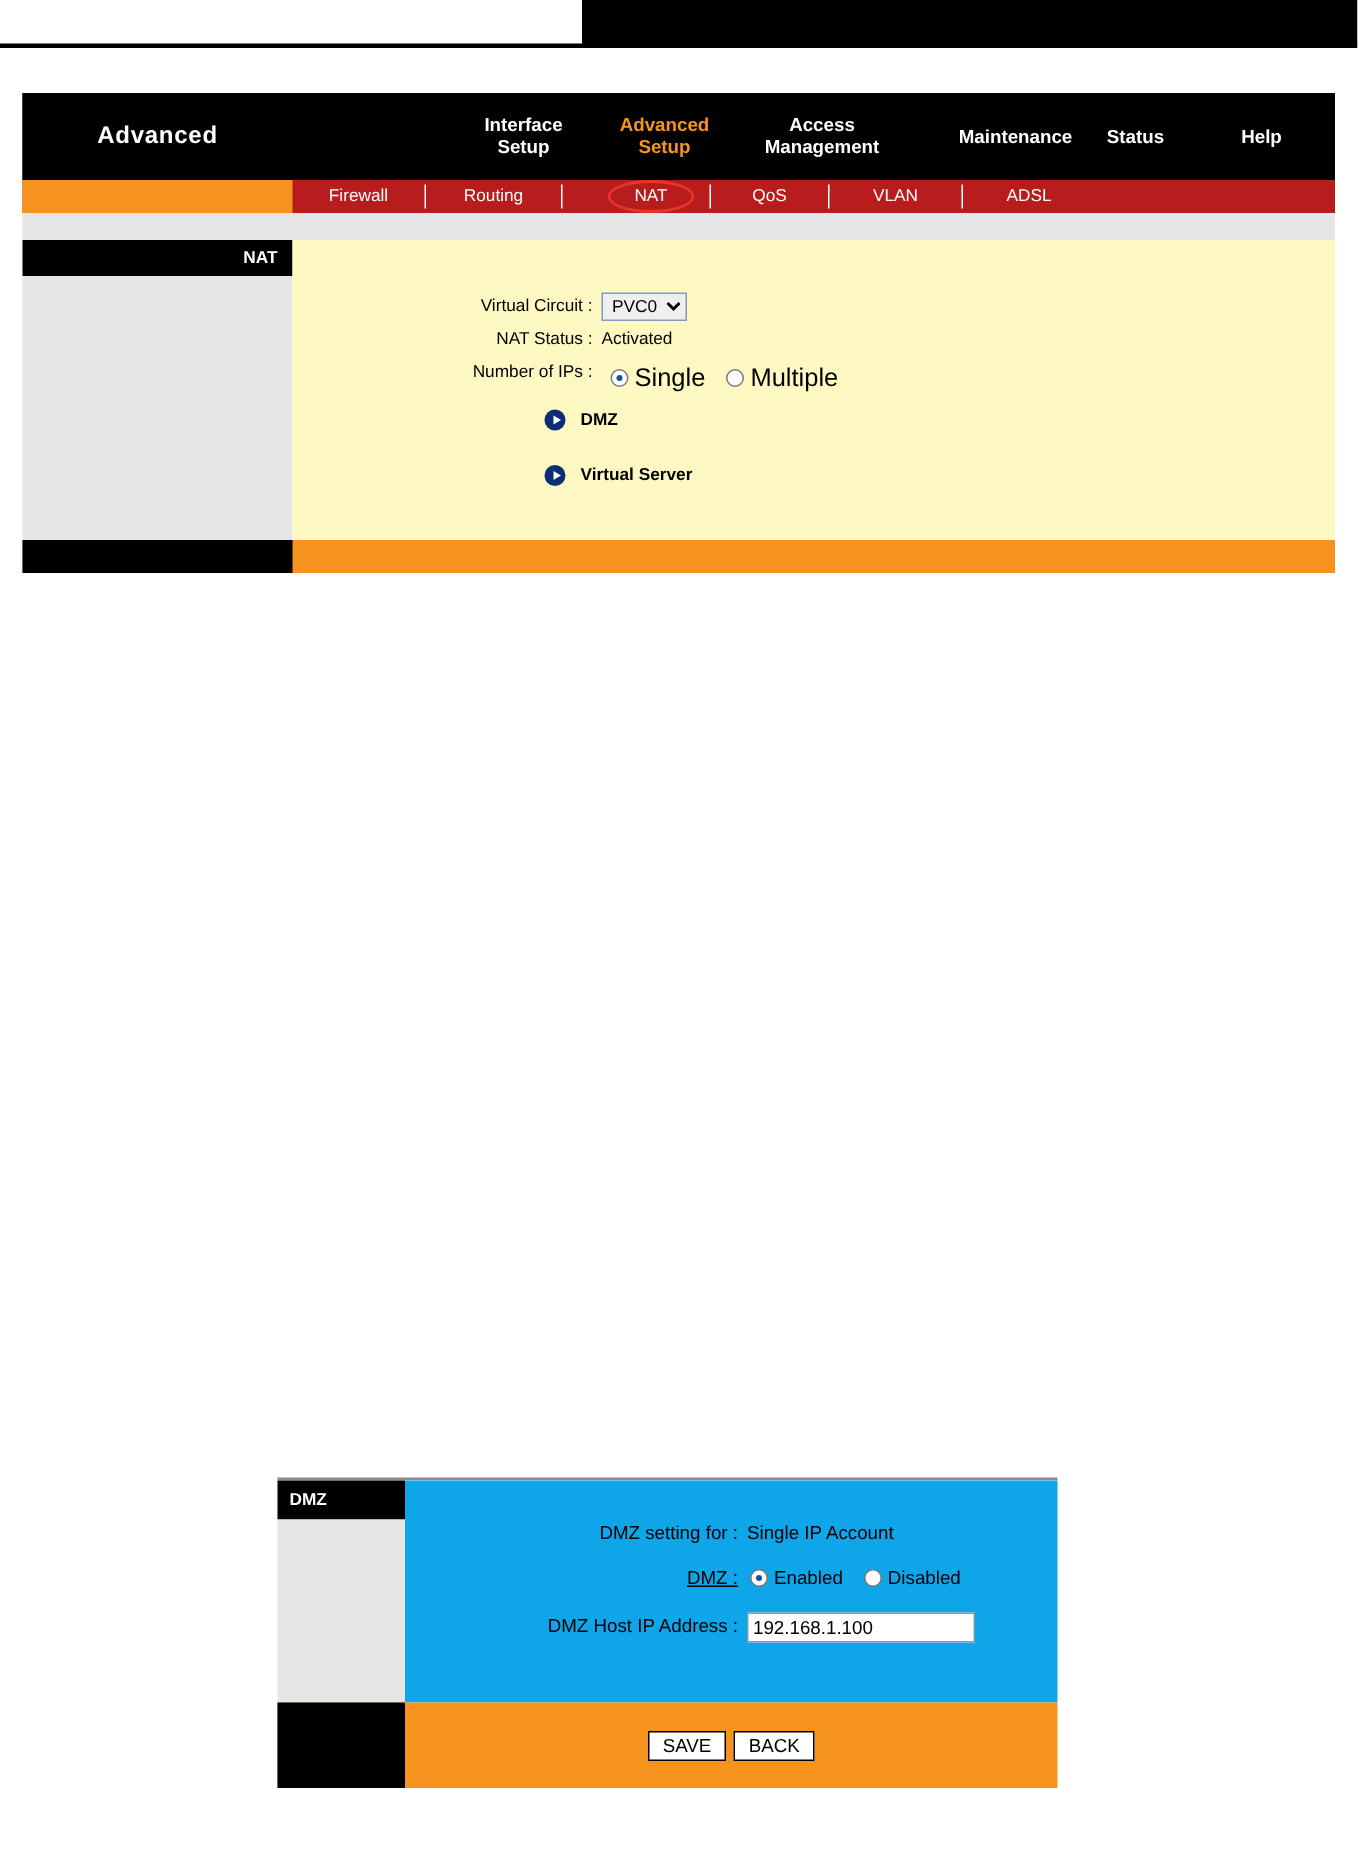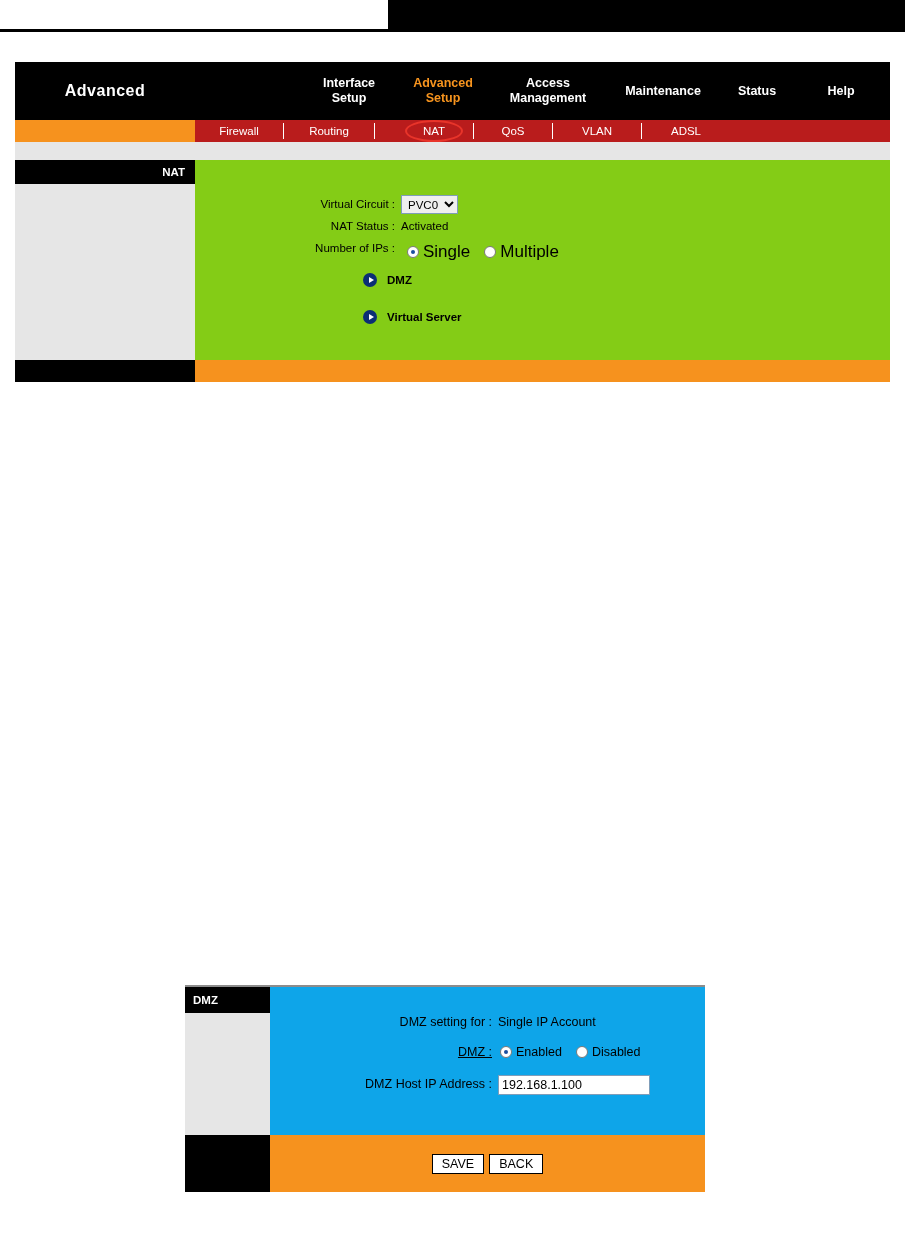--- a/index.html
+++ b/index.html
@@ -167,21 +167,21 @@
     width: 180px;
     bottom: 0px;
     background: #e6e6e6;
   }
   .form-area {
     position: absolute;
     left: 180px;
     top: 0px;
     right: 0px;
     bottom: 0px;
-    background: #84cc16;
+    background: #fef9c3;
   }
 
   .frow {
     position: absolute;
     display: flex;
     align-items: center;
     font-size: 11.5px;
   }
   .flabel {
     text-align: right;
@@ -372,21 +372,21 @@
 
   <div class="panel-header">
     <div class="brand">Advanced</div>
     <div class="mainnav">
       <div class="mainnav-item" style="left:108px; width:92px;">Interface
 Setup</div>
       <div class="mainnav-item active" style="left:200px; width:96px;">Advanced
 Setup</div>
       <div class="mainnav-item" style="left:296px; width:114px;">Access
 Management</div>
-      <div class="mainnav-item" style="left:412px; width:112px;">Maintenance</div>
+      <div class="mainnav-item" style="left:426px; width:112px;">Maintenance</div>
       <div class="mainnav-item" style="left:522px; width:80px;">Status</div>
       <div class="mainnav-item" style="left:610px; width:72px;">Help</div>
     </div>
   </div>
 
   <div class="subnav">
     <div class="subnav-left"></div>
     <div class="subnav-item" style="left:180px; width:88px;">Firewall</div>
     <div class="subnav-sep" style="left:268px;"></div>
     <div class="subnav-item" style="left:269px; width:90px;">Routing</div>

